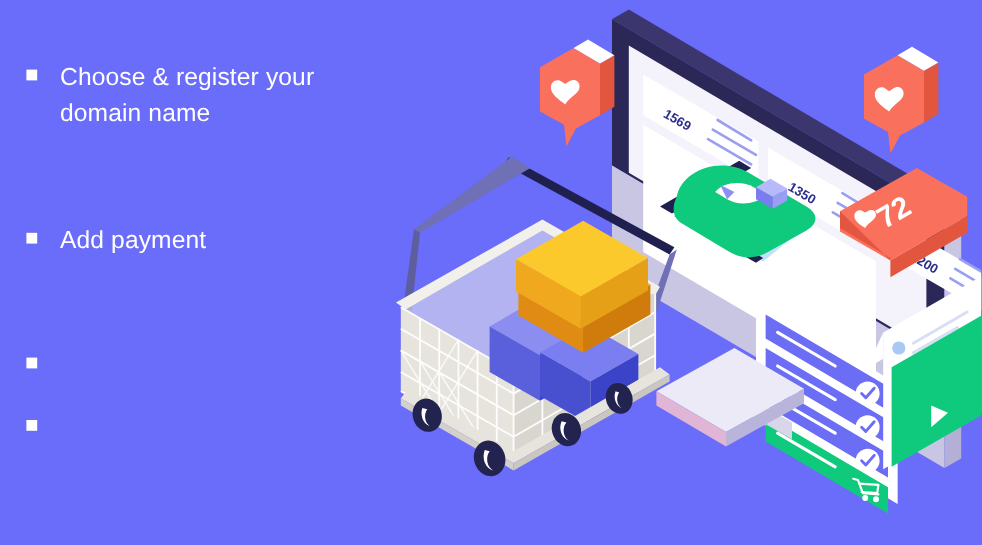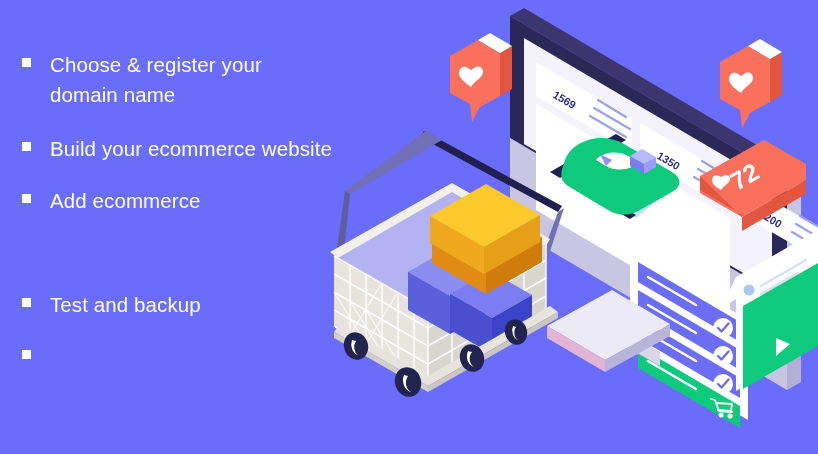--- a/index.html
+++ b/index.html
@@ -68,34 +68,29 @@
 <div id="page">
 
   <div id="steps-list">
 
     <div class="step-item" style="top:50px">
       <span class="step-bullet"></span>
       <span class="step-label">Choose &amp; register your
 domain name</span>
     </div>
 
-    <div class="step-item" style="top:134px">
-      <span class="step-bullet"></span>
-      <span class="step-label">Build your ecommerce website</span>
-    </div>
 
     <div class="step-item" style="top:186px">
       <span class="step-bullet"></span>
-      <span class="step-label">Add ecommerce</span>
+      <span class="step-label">Add payment</span>
     </div>
 
 
     <div class="step-item" style="top:290px">
       <span class="step-bullet"></span>
-      <span class="step-label">Test and backup</span>
     </div>
 
     <div class="step-item" style="top:342px">
       <span class="step-bullet"></span>
     </div>
 
   </div>
 
   <div id="illustration">
     <svg width="518" height="460" viewBox="0 0 518 460" xmlns="http://www.w3.org/2000/svg">

